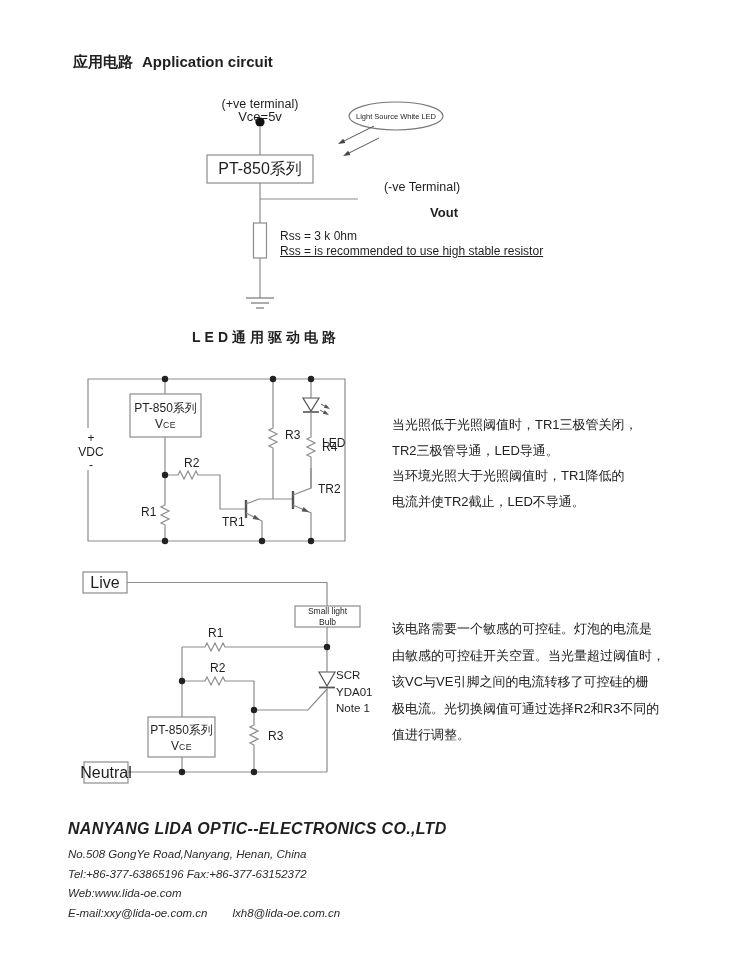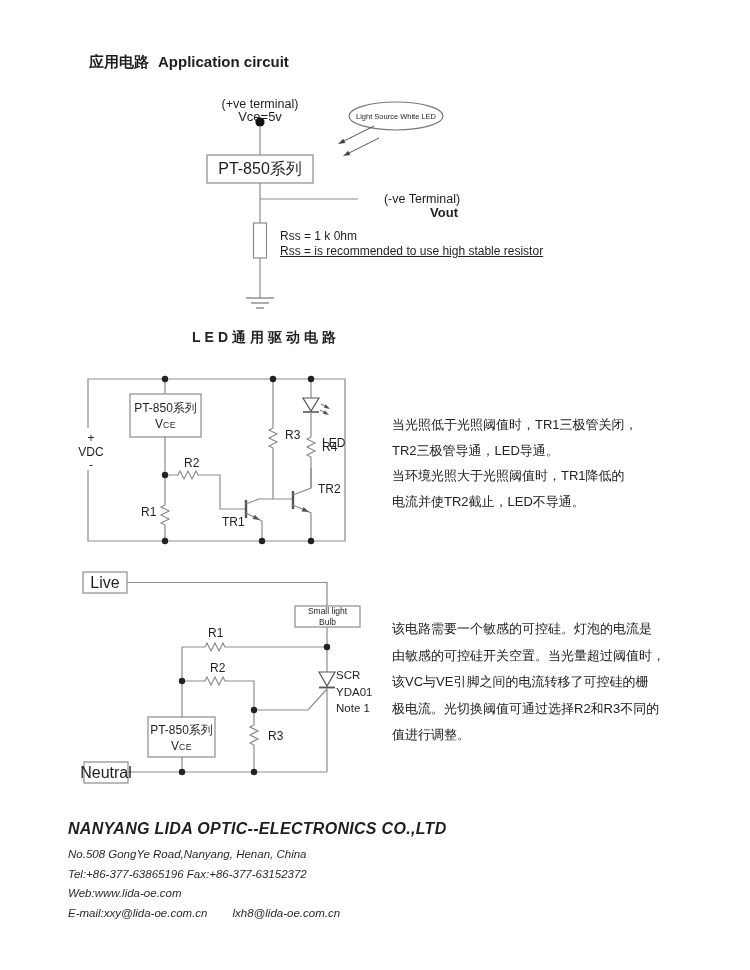--- a/index.html
+++ b/index.html
@@ -9,21 +9,21 @@
     width: 750px; height: 970px;
     background: #ffffff;
     font-family: "Liberation Sans", sans-serif;
     color: #1f1f1f;
     overflow: hidden;
     margin: 0 auto;
   }
   svg.art { position: absolute; left: 0; top: 0; }
   .lbl { position: absolute; white-space: nowrap; font-size: 12.5px; color: #1f1f1f; }
   .ctr { transform: translateX(-50%); }
-  .page-title { position: absolute; left: 89px; top: 53px; font-size: 15px; font-weight: bold; }
+  .page-title { position: absolute; left: 73px; top: 53px; font-size: 15px; font-weight: bold; }
   .page-title .en { margin-left: 9px; }
   .boxlbl {
     position: absolute; display: flex; align-items: center; justify-content: center;
     flex-direction: column; text-align: center;
   }
   .sub { font-size: 0.72em; letter-spacing: 0.5px; }
   .heading2 { position: absolute; left: 192px; top: 329px; font-size: 14px; letter-spacing: 4px; color: #222; }
   .desc { position: absolute; left: 392px; font-size: 13px; color: #222; }
   .desc.c2 { top: 412px; line-height: 25.5px; }
   .desc.c3 { top: 616px; line-height: 26.6px; }
@@ -138,22 +138,22 @@
 
   <h1 class="page-title">
     <span class="zh">应用电路</span><span class="en">Application circuit</span>
   </h1>
 
   <span class="lbl ctr f13" style="left:260px; top:81px;">Vce=5v</span>
   <span class="lbl ctr" style="left:260px; top:97px;">(+ve terminal)</span>
   <div class="boxlbl f16" style="left:207px; top:155px; width:106px; height:28px;">PT-850系列</div>
   <div class="boxlbl f75" style="left:349px; top:103px; width:94px; height:27px;">Light Source White LED</div>
   <span class="lbl ctr f13" style="left:444px; top:177px;font-weight:bold;">Vout</span>
-  <span class="lbl ctr" style="left:422px; top:192px;text-align:center;">(-ve Terminal)</span>
-  <span class="lbl f12" style="left:280px; top:229px;">Rss = 1 k 0hm</span>
+  <span class="lbl ctr" style="left:422px; top:180px;text-align:center;">(-ve Terminal)</span>
+  <span class="lbl f12" style="left:280px; top:229px;">Rss = 3 k 0hm</span>
   <span class="lbl f12" style="left:280px; top:244px;text-decoration:underline;">Rss = is recommended to use high stable resistor</span>
 
   <h2 class="heading2">LED通用驱动电路</h2>
 
   <span class="lbl ctr f12" style="left:91px; top:431px;">+</span>
   <span class="lbl ctr f12" style="left:91px; top:445px;">VDC</span>
   <span class="lbl ctr f12" style="left:91px; top:458px;">-</span>
   <div class="boxlbl f12" style="left:130px; top:394px; width:71px; height:43px;">
     <span>PT-850系列</span>
     <span><span>V</span><span class="sub">CE</span></span>

